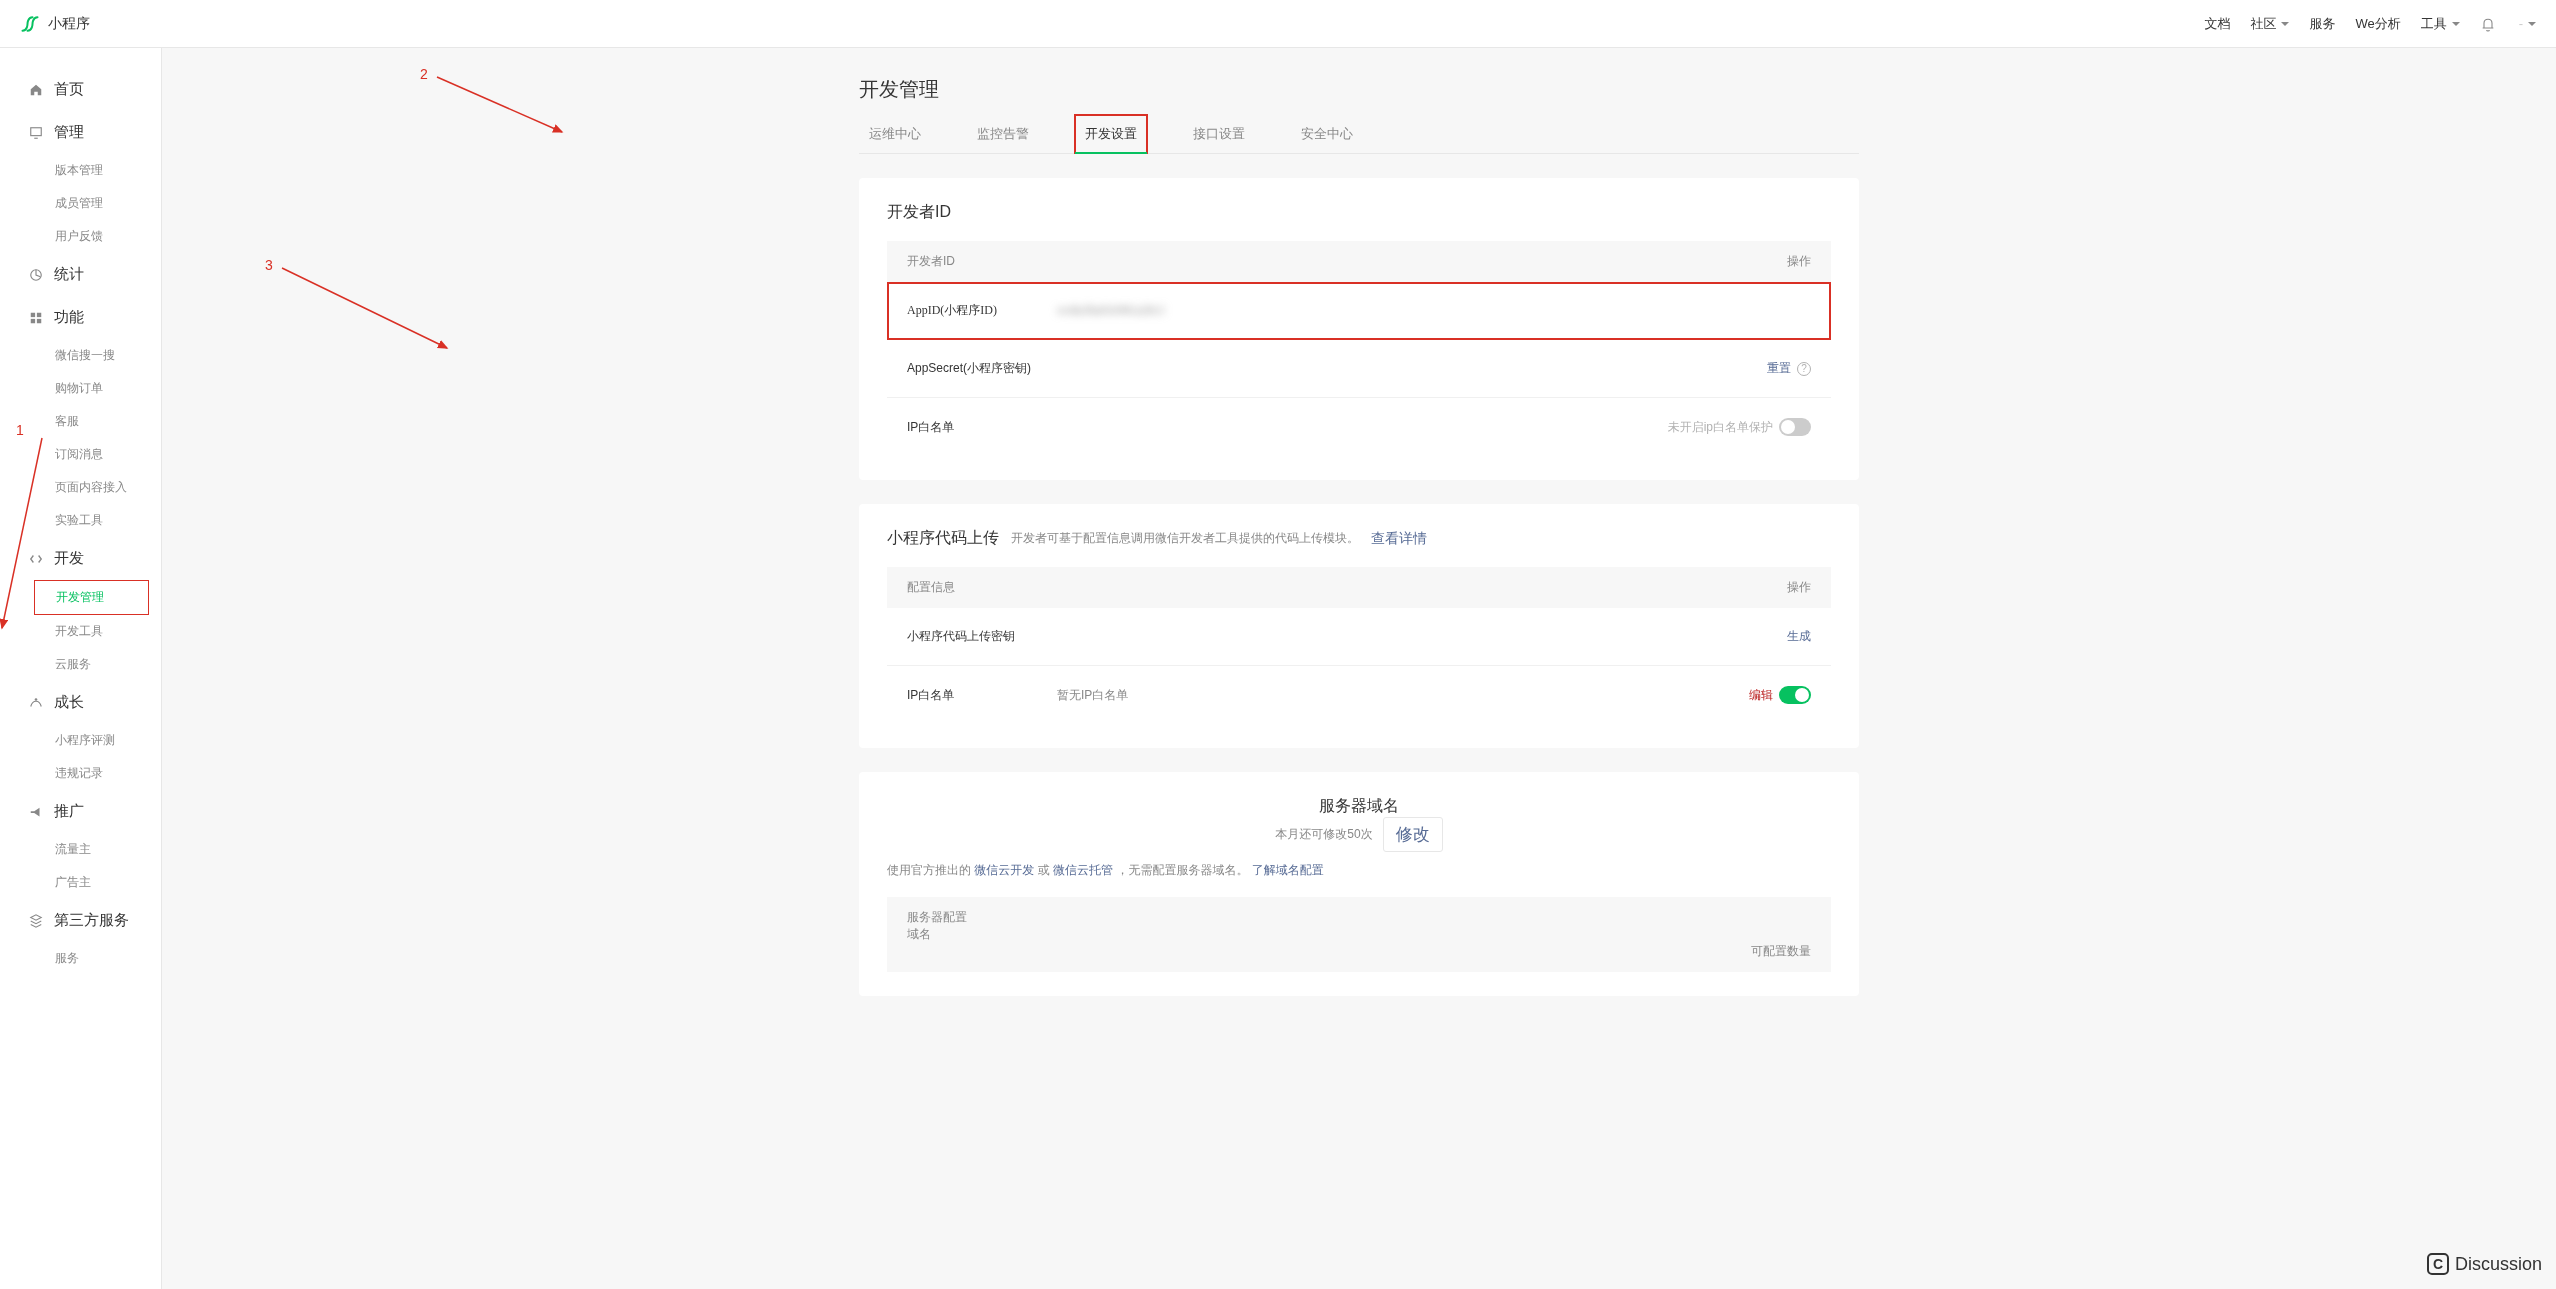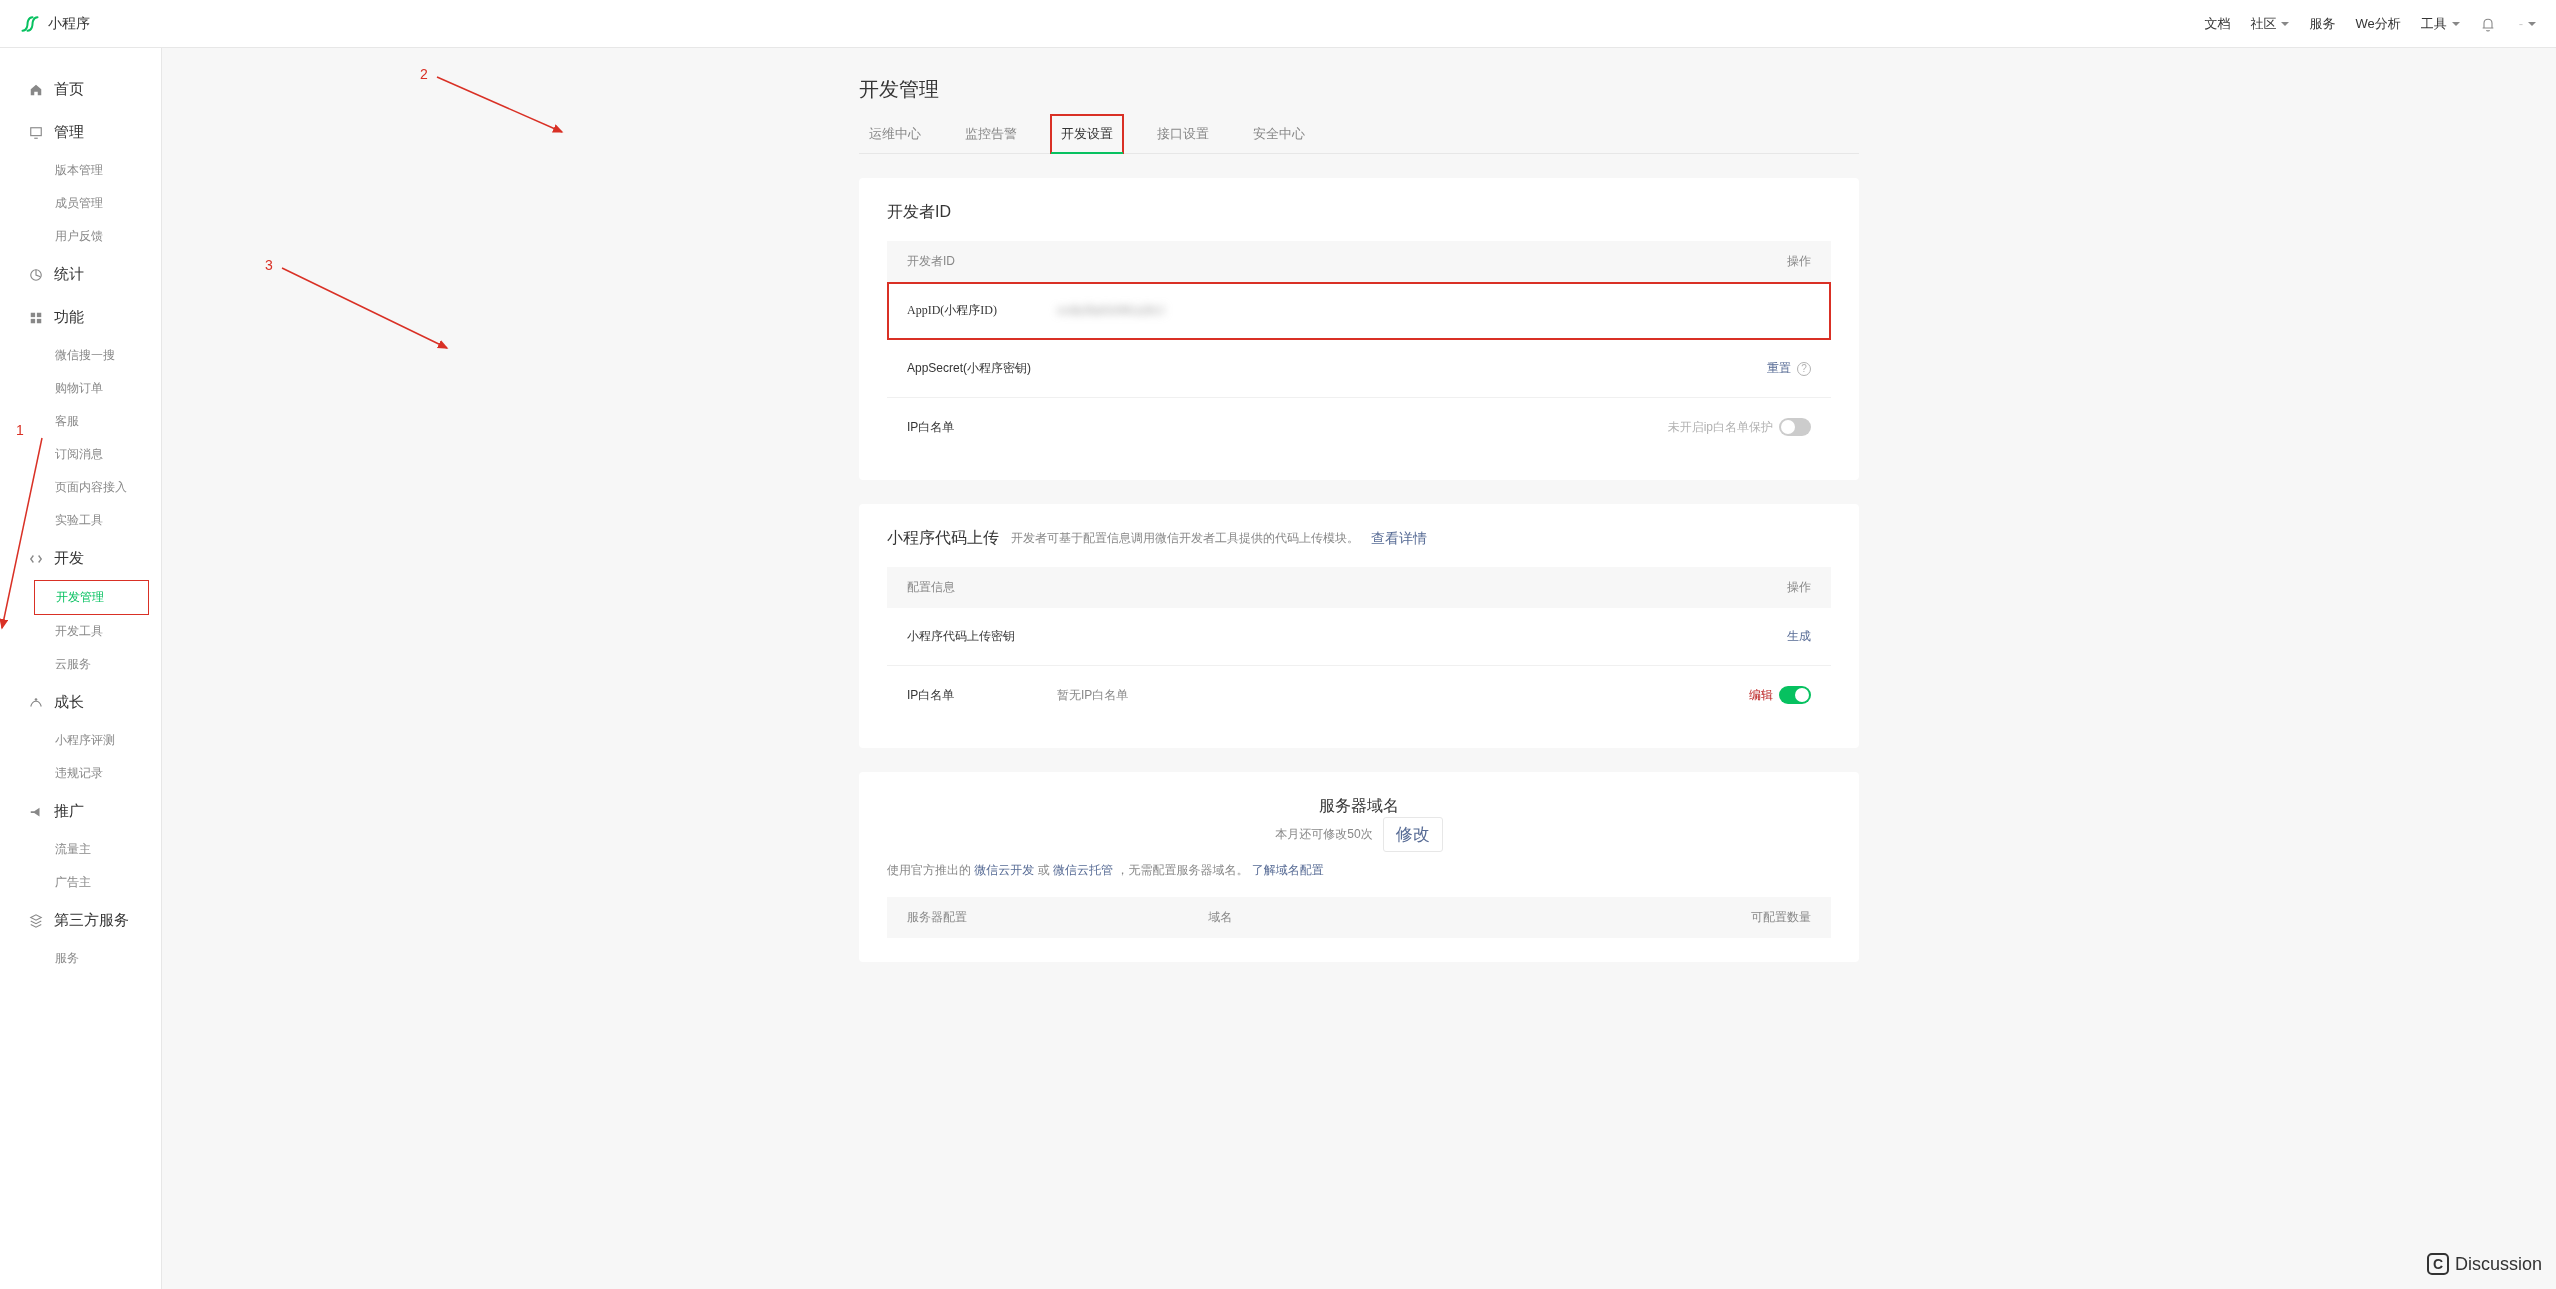--- a/index.html
+++ b/index.html
@@ -125,21 +125,21 @@
     }
     .page-title {
       font-size: 20px;
       color: #353535;
       font-weight: 500;
       margin-bottom: 12px;
     }
     .tabs {
       display: flex;
       border-bottom: 1px solid #e7e7e7;
-      gap: 24px;
+      gap: 36px;
       margin-bottom: 24px;
     }
     .tab {
       padding: 10px 10px;
       font-size: 13px;
       color: #888;
       cursor: pointer;
       position: relative;
     }
     .tab.active {
@@ -288,20 +288,21 @@
       color: #888;
       margin-bottom: 18px;
     }
     .server-desc .link { color: #576b95; cursor: pointer; }
     .three-col-header {
       background: #f7f7f7;
       padding: 12px 20px;
       font-size: 12px;
       color: #888;
       display: flex;
+      flex-direction: column;
     }
     .three-col-header > div { flex: 1; }
     
     .annotation {
       position: absolute;
       color: #d93025;
       font-size: 14px;
       pointer-events: none;
     }
     .annotation svg { display: block; }

